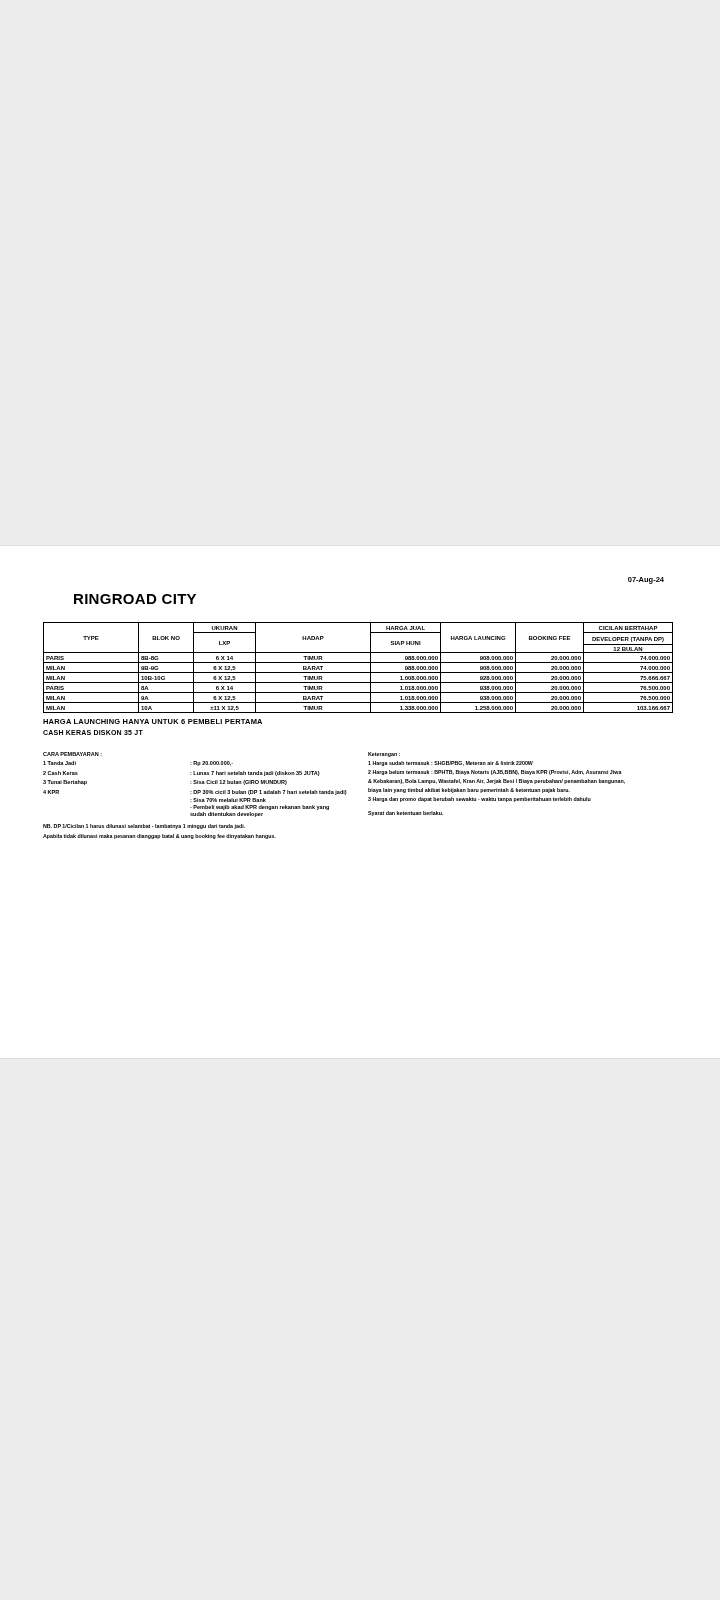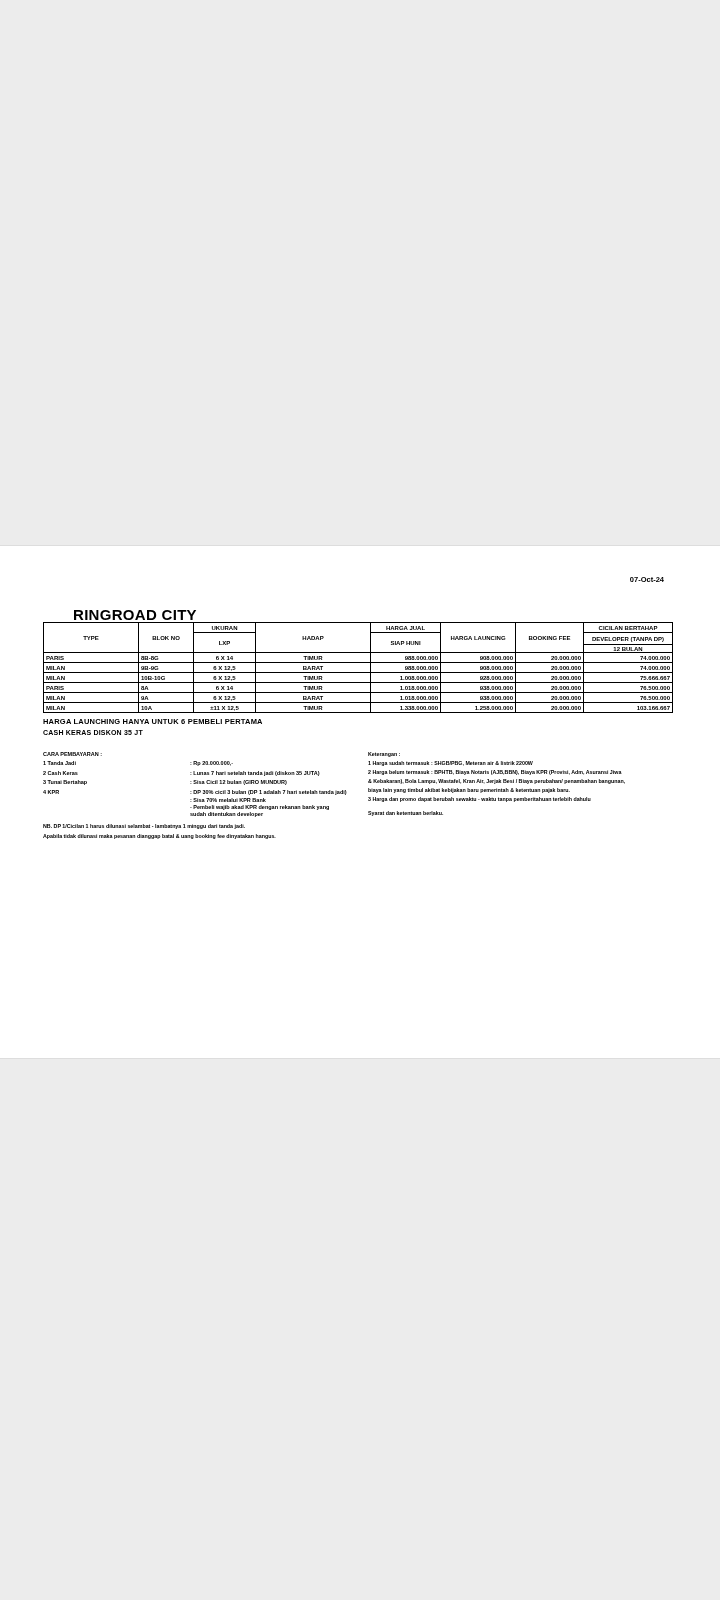--- a/index.html
+++ b/index.html
@@ -1,21 +1,21 @@
 <!DOCTYPE html>
 <html><head>
 <meta charset="utf-8">
 <style>
   * { margin:0; padding:0; box-sizing:border-box; }
   html, body { width:720px; height:1600px; overflow:hidden; }
   body { background:#ececec; font-family:"Liberation Sans", sans-serif; color:#000; position:relative; }
 
   .sheet { position:absolute; left:0; top:545px; width:720px; height:514px; background:#ffffff; border-top:1px solid #dddddd; border-bottom:1px solid #dddddd; }
 
-  .doc-title { position:absolute; left:73px; top:60px; font-size:15px; font-weight:bold; letter-spacing:.3px; }
+  .doc-title { position:absolute; left:73px; top:44px; font-size:15px; font-weight:bold; letter-spacing:.3px; }
   .doc-date  { position:absolute; right:56px; top:29px; font-size:7.5px; font-weight:bold; }
 
   .price-table { position:absolute; left:43px; top:76px; width:629px; border-collapse:collapse; table-layout:fixed; font-size:6px; font-weight:bold; color:#000; }
   .price-table th, .price-table td { border:1px solid #000; padding:0 2px; overflow:hidden; white-space:nowrap; vertical-align:middle; }
   .price-table th { text-align:center; font-weight:bold; }
   .price-table thead tr.h1 { height:10px; }
   .price-table thead tr.h2 { height:12px; }
   .price-table thead tr.h3 { height:8px; }
   .price-table tbody tr { height:10px; }
   .al { text-align:left; }
@@ -38,21 +38,21 @@
 
   .nb { position:absolute; left:43px; top:276px; font-size:5.3px; font-weight:bold; line-height:9.6px; }
   .nb-line { white-space:nowrap; }
 </style>
 </head>
 <body>
 
 <div class="sheet">
 
   <div class="doc-title">RINGROAD CITY</div>
-  <div class="doc-date">07-Oct-24</div>
+  <div class="doc-date">07-Aug-24</div>
 
   <table class="price-table">
     <colgroup>
       <col style="width:95px">
         <col style="width:55px">
         <col style="width:62px">
         <col style="width:115px">
       <col style="width:70px">
         <col style="width:75px">
         <col style="width:68px">

